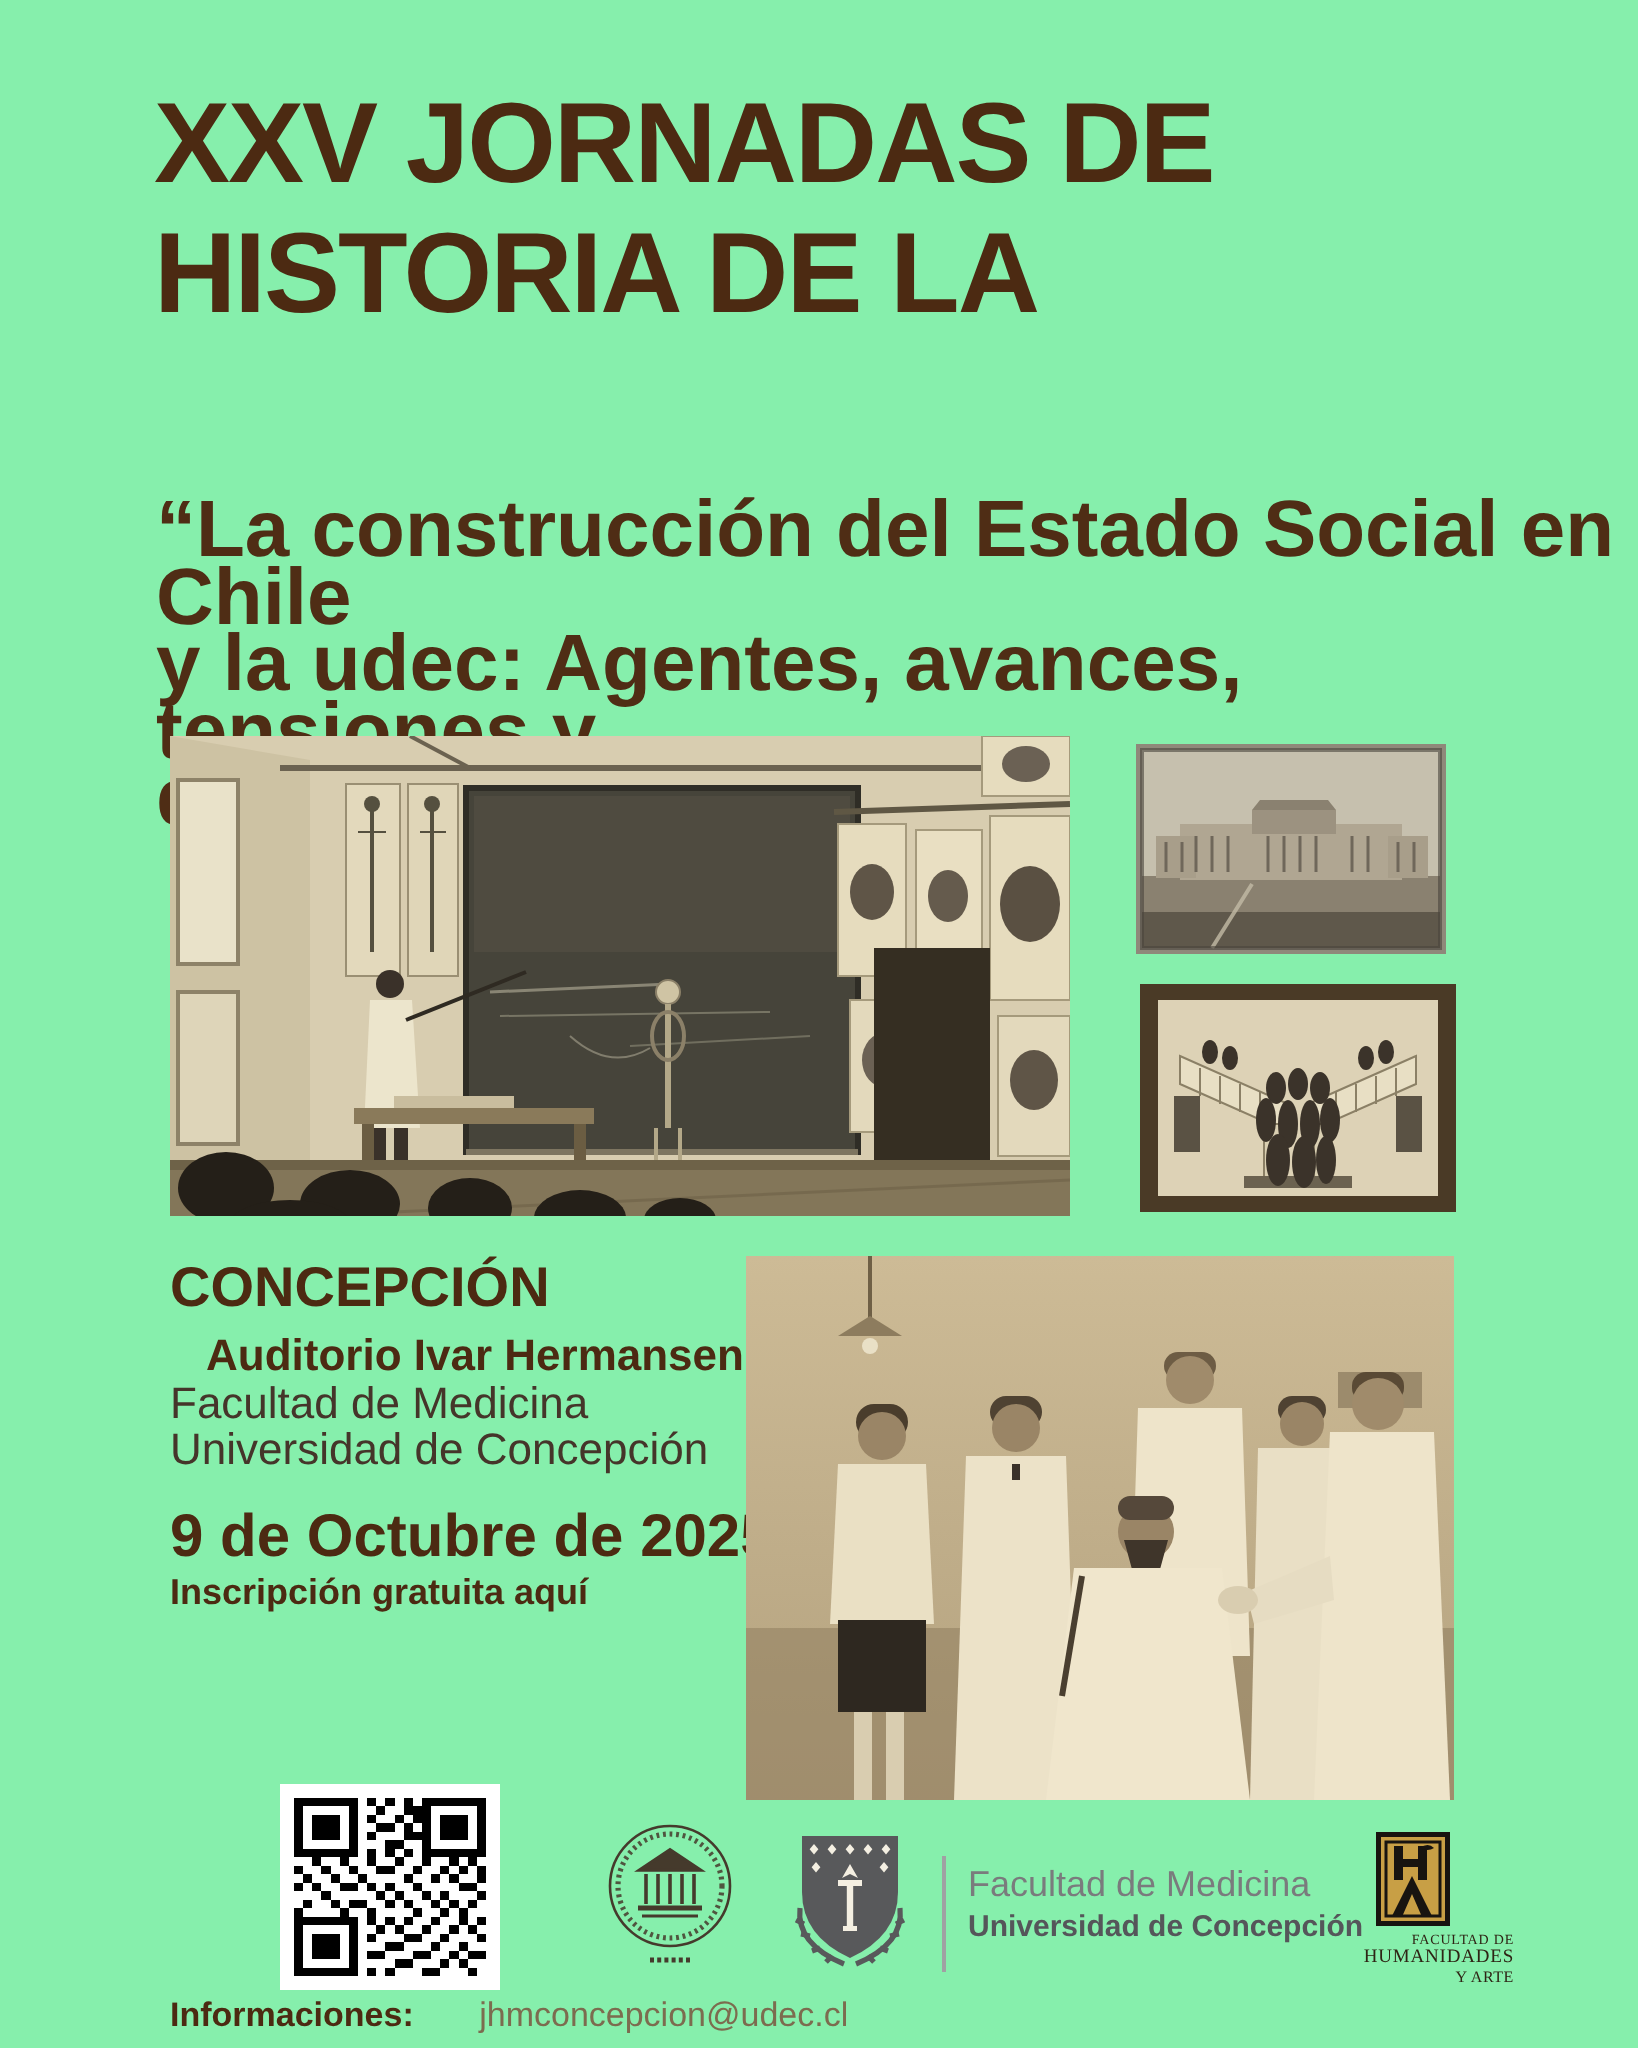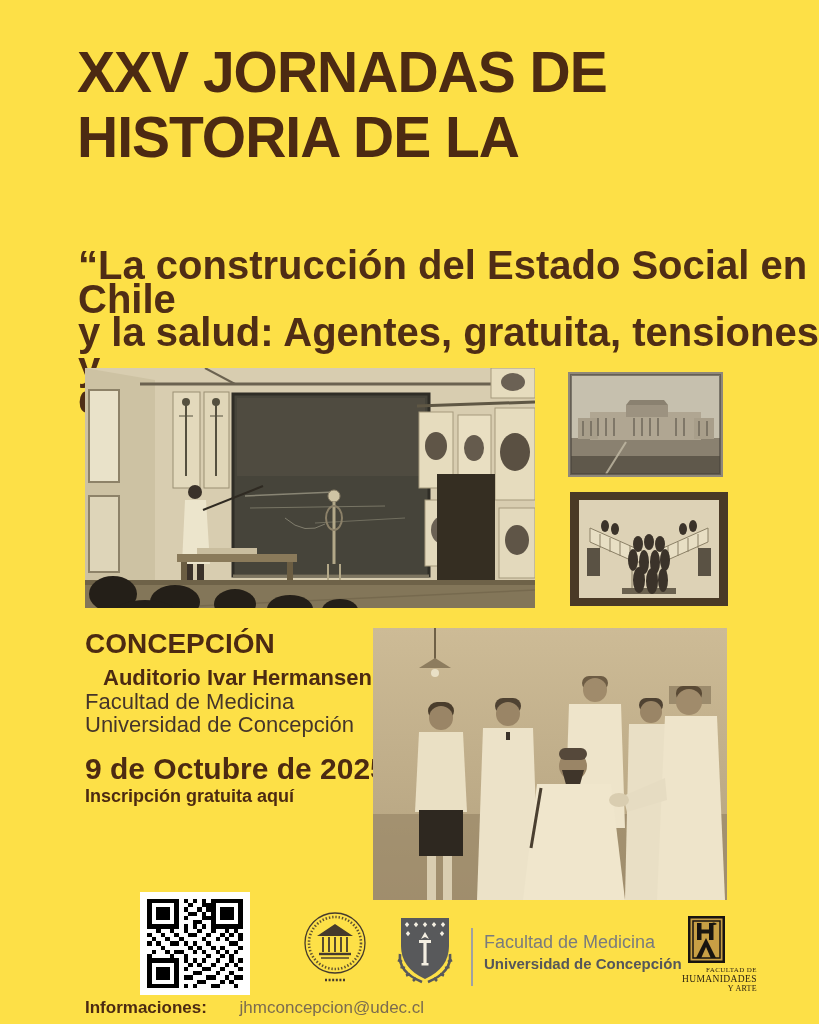--- a/index.html
+++ b/index.html
@@ -1,16 +1,16 @@
 <!DOCTYPE html>
 <html><head>
 <meta charset="utf-8">
 <style>
   html,body{margin:0;padding:0;background:#6b6b6b;}
-  .poster{position:relative;width:819px;height:1024px;background:#fde047;
+  .poster{position:relative;width:819px;height:1024px;background:#86efac;
           font-family:"Liberation Sans",sans-serif;overflow:hidden;color:#4c2a12;}
   .title{position:absolute;left:77px;top:40px;font-size:57px;line-height:65px;
          font-weight:bold;color:#4c2a12;letter-spacing:-1px;}
   .subtitle{position:absolute;left:78px;top:249px;font-size:40px;line-height:33.5px;
             font-weight:bold;color:#4f2d15;}
   .photo{position:absolute;display:block;}
   .ph-classroom{left:85px;top:368px;width:450px;height:240px;}
   .ph-building{left:568px;top:372px;width:155px;height:105px;}
   .ph-stairs{left:570px;top:492px;width:158px;height:114px;}
   .ph-clinic{left:373px;top:628px;width:354px;height:272px;}
@@ -47,21 +47,21 @@
 
 <div class="poster">
 
   <div class="title">
     <div>XXV JORNADAS DE</div>
     <div>HISTORIA DE LA</div>
   </div>
 
   <div class="subtitle">
     <div>“La construcción del Estado Social en Chile</div>
-    <div>y la salud: Agentes, gratuita, tensiones y</div>
+    <div>y la udec: Agentes, avances, tensiones y</div>
     <div>desafíos”</div>
   </div>
 
   <div class="photo ph-classroom">
     <svg viewBox="0 0 450 240" preserveAspectRatio="none">
       <rect width="450" height="240" fill="#d8cdb0"></rect>
       <polygon points="0,0 70,12 70,240 0,240" fill="#cdc2a3"></polygon>
       <rect x="4" y="22" width="30" height="92" fill="#e9e2c9" stroke="#8d8268" stroke-width="2"></rect>
       <rect x="4" y="128" width="30" height="76" fill="#ded5b9" stroke="#8d8268" stroke-width="2"></rect>
       <line x1="55" y1="16" x2="445" y2="16" stroke="#6b6250" stroke-width="3"></line>

